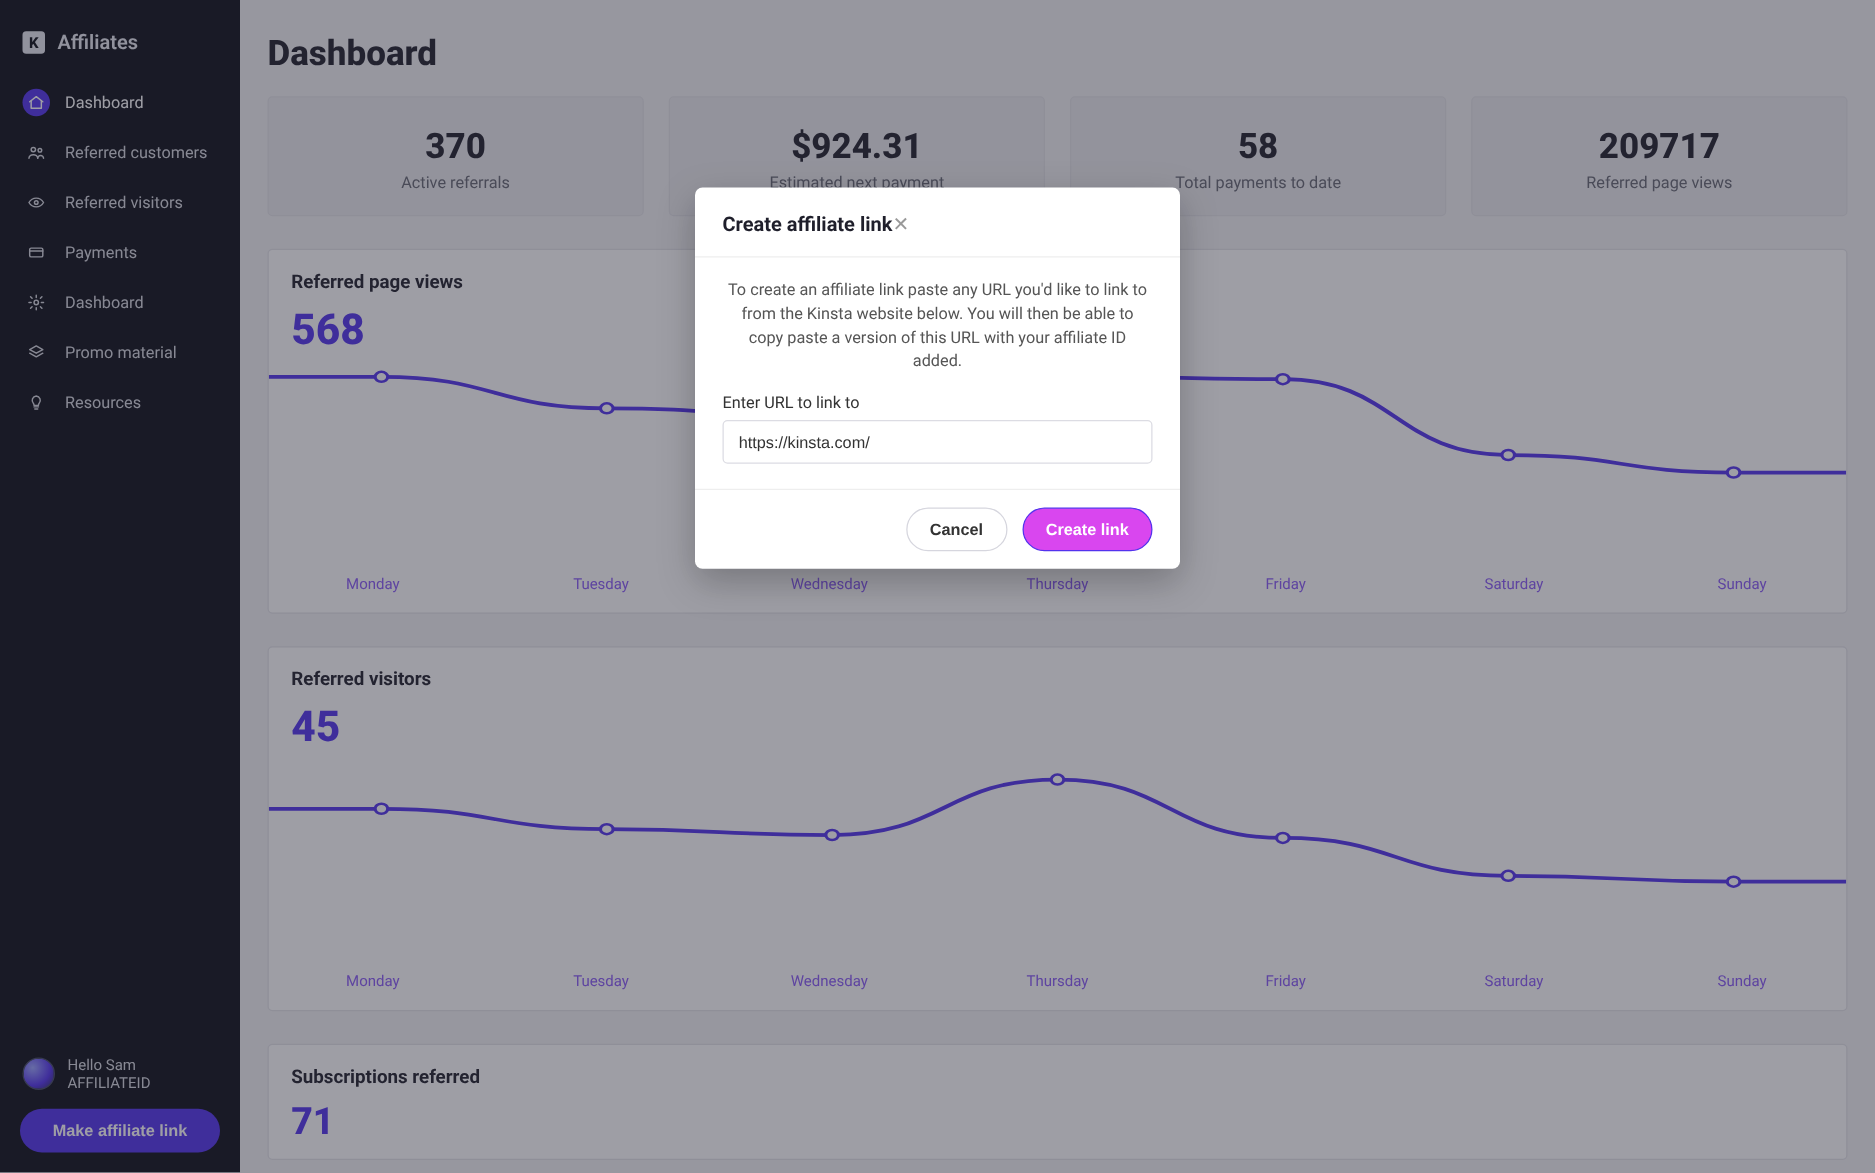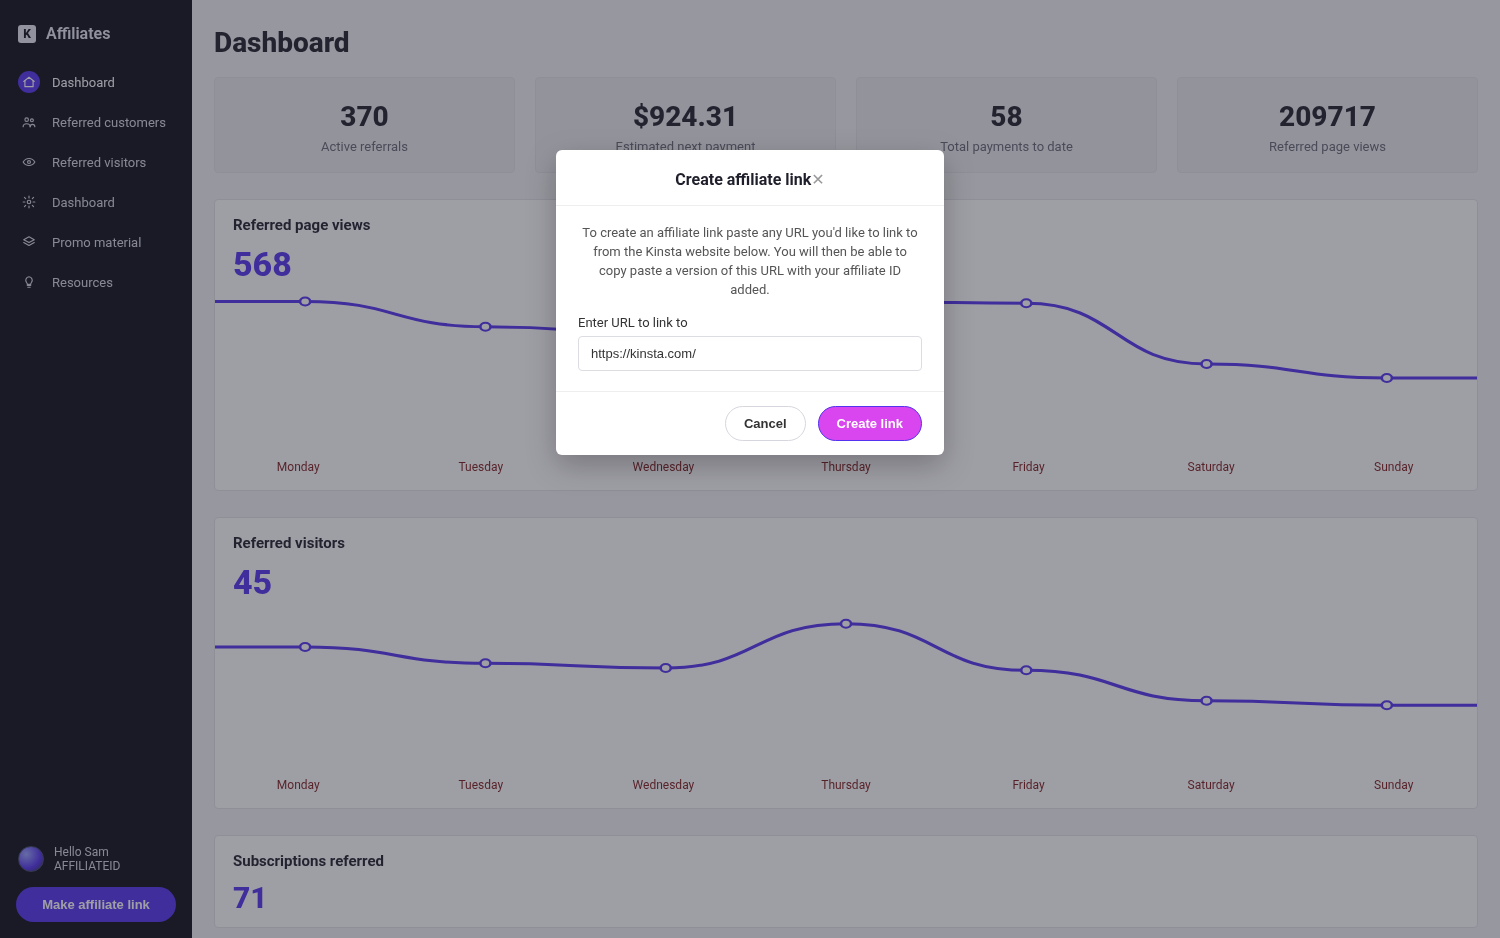--- a/index.html
+++ b/index.html
@@ -69,34 +69,34 @@
   .panel {
     background:#fff; border:1px solid #e3e3e8; border-radius:4px;
     margin-top: 26px; padding: 16px 0 12px 0;
   }
   .panel-header { padding: 0 18px; }
   .panel-title { font-size:15px; font-weight:700; }
   .panel-big { font-size:34px; font-weight:800; color:#5333ed; margin-top: 10px; }
 
   .chart-wrap { position:relative; height: 170px; padding: 0 0 0 0; }
   .chart-wrap svg { width:100%; height:100%; display:block; }
-  .axis-labels { display:grid; grid-template-columns: repeat(7,1fr); text-align:center; color:#7f1d1d; font-size:12px; padding: 6px 0 4px 0; gap: 16px; }
+  .axis-labels { display:grid; grid-template-columns: repeat(7,1fr); text-align:center; color:#8b5cf6; font-size:12px; padding: 6px 0 4px 0; gap: 16px; }
 
   .panel.small .panel-big { font-size:30px; }
 
   
   .overlay {
     position: fixed; inset:0; background: rgba(40,40,55,0.45);
     display:flex; align-items:flex-start; justify-content:center; padding-top: 150px;
   }
   .modal {
     width: 388px; background:#fff; border-radius:6px; box-shadow: 0 10px 30px rgba(0,0,0,0.25);
     overflow:hidden;
   }
-  .modal-head { display:flex; align-items:center; justify-content:center; padding: 20px 22px 16px 22px; border-bottom:1px solid #eee; }
+  .modal-head { display:flex; align-items:center; justify-content:flex-start; padding: 20px 22px 16px 22px; border-bottom:1px solid #eee; }
   .modal-title { font-size:16px; font-weight:700; }
   .close-x { color:#999; cursor:pointer; font-size:16px; line-height:1; }
   .modal-body { padding: 18px 22px 20px 22px; font-size:13px; color:#555; }
   .modal-body p { line-height:1.45;text-align:center; }
   .field-label { margin-top:16px; color:#333; font-size:13px; }
   .field-input {
     width:100%; margin-top:6px; border:1px solid #dcdce3; border-radius:4px;
     padding:9px 12px; font-size:13px; color:#333;
   }
   .modal-foot {
@@ -143,20 +143,29 @@
                    <span>Referred customers</span>
           </div>
           <div class="nav-item">
             <span class="ic">
               <svg viewBox="0 0 24 24" stroke-linecap="round" stroke-linejoin="round">
                 <path d="M2 12s3.5-6 10-6 10 6 10 6-3.5 6-10 6S2 12 2 12z"></path>
                 <circle cx="12" cy="12" r="2.5"></circle>
               </svg>
             </span>
                    <span>Referred visitors</span>
+          </div>
+          <div class="nav-item">
+            <span class="ic">
+              <svg viewBox="0 0 24 24" stroke-linecap="round" stroke-linejoin="round">
+                <rect x="3" y="6" width="18" height="12" rx="2"></rect>
+                <path d="M3 10h18"></path>
+              </svg>
+            </span>
+                   <span>Payments</span>
           </div>
           <div class="nav-item">
             <span class="ic">
               <svg viewBox="0 0 24 24" stroke-linecap="round" stroke-linejoin="round">
                 <circle cx="12" cy="12" r="3"></circle>
                 <path d="M12 2v3M12 19v3M4.2 4.2l2.1 2.1M17.7 17.7l2.1 2.1M2 12h3M19 12h3M4.2 19.8l2.1-2.1M17.7 6.3l2.1-2.1"></path>
               </svg>
             </span>
                    <span>Dashboard</span>
           </div>

